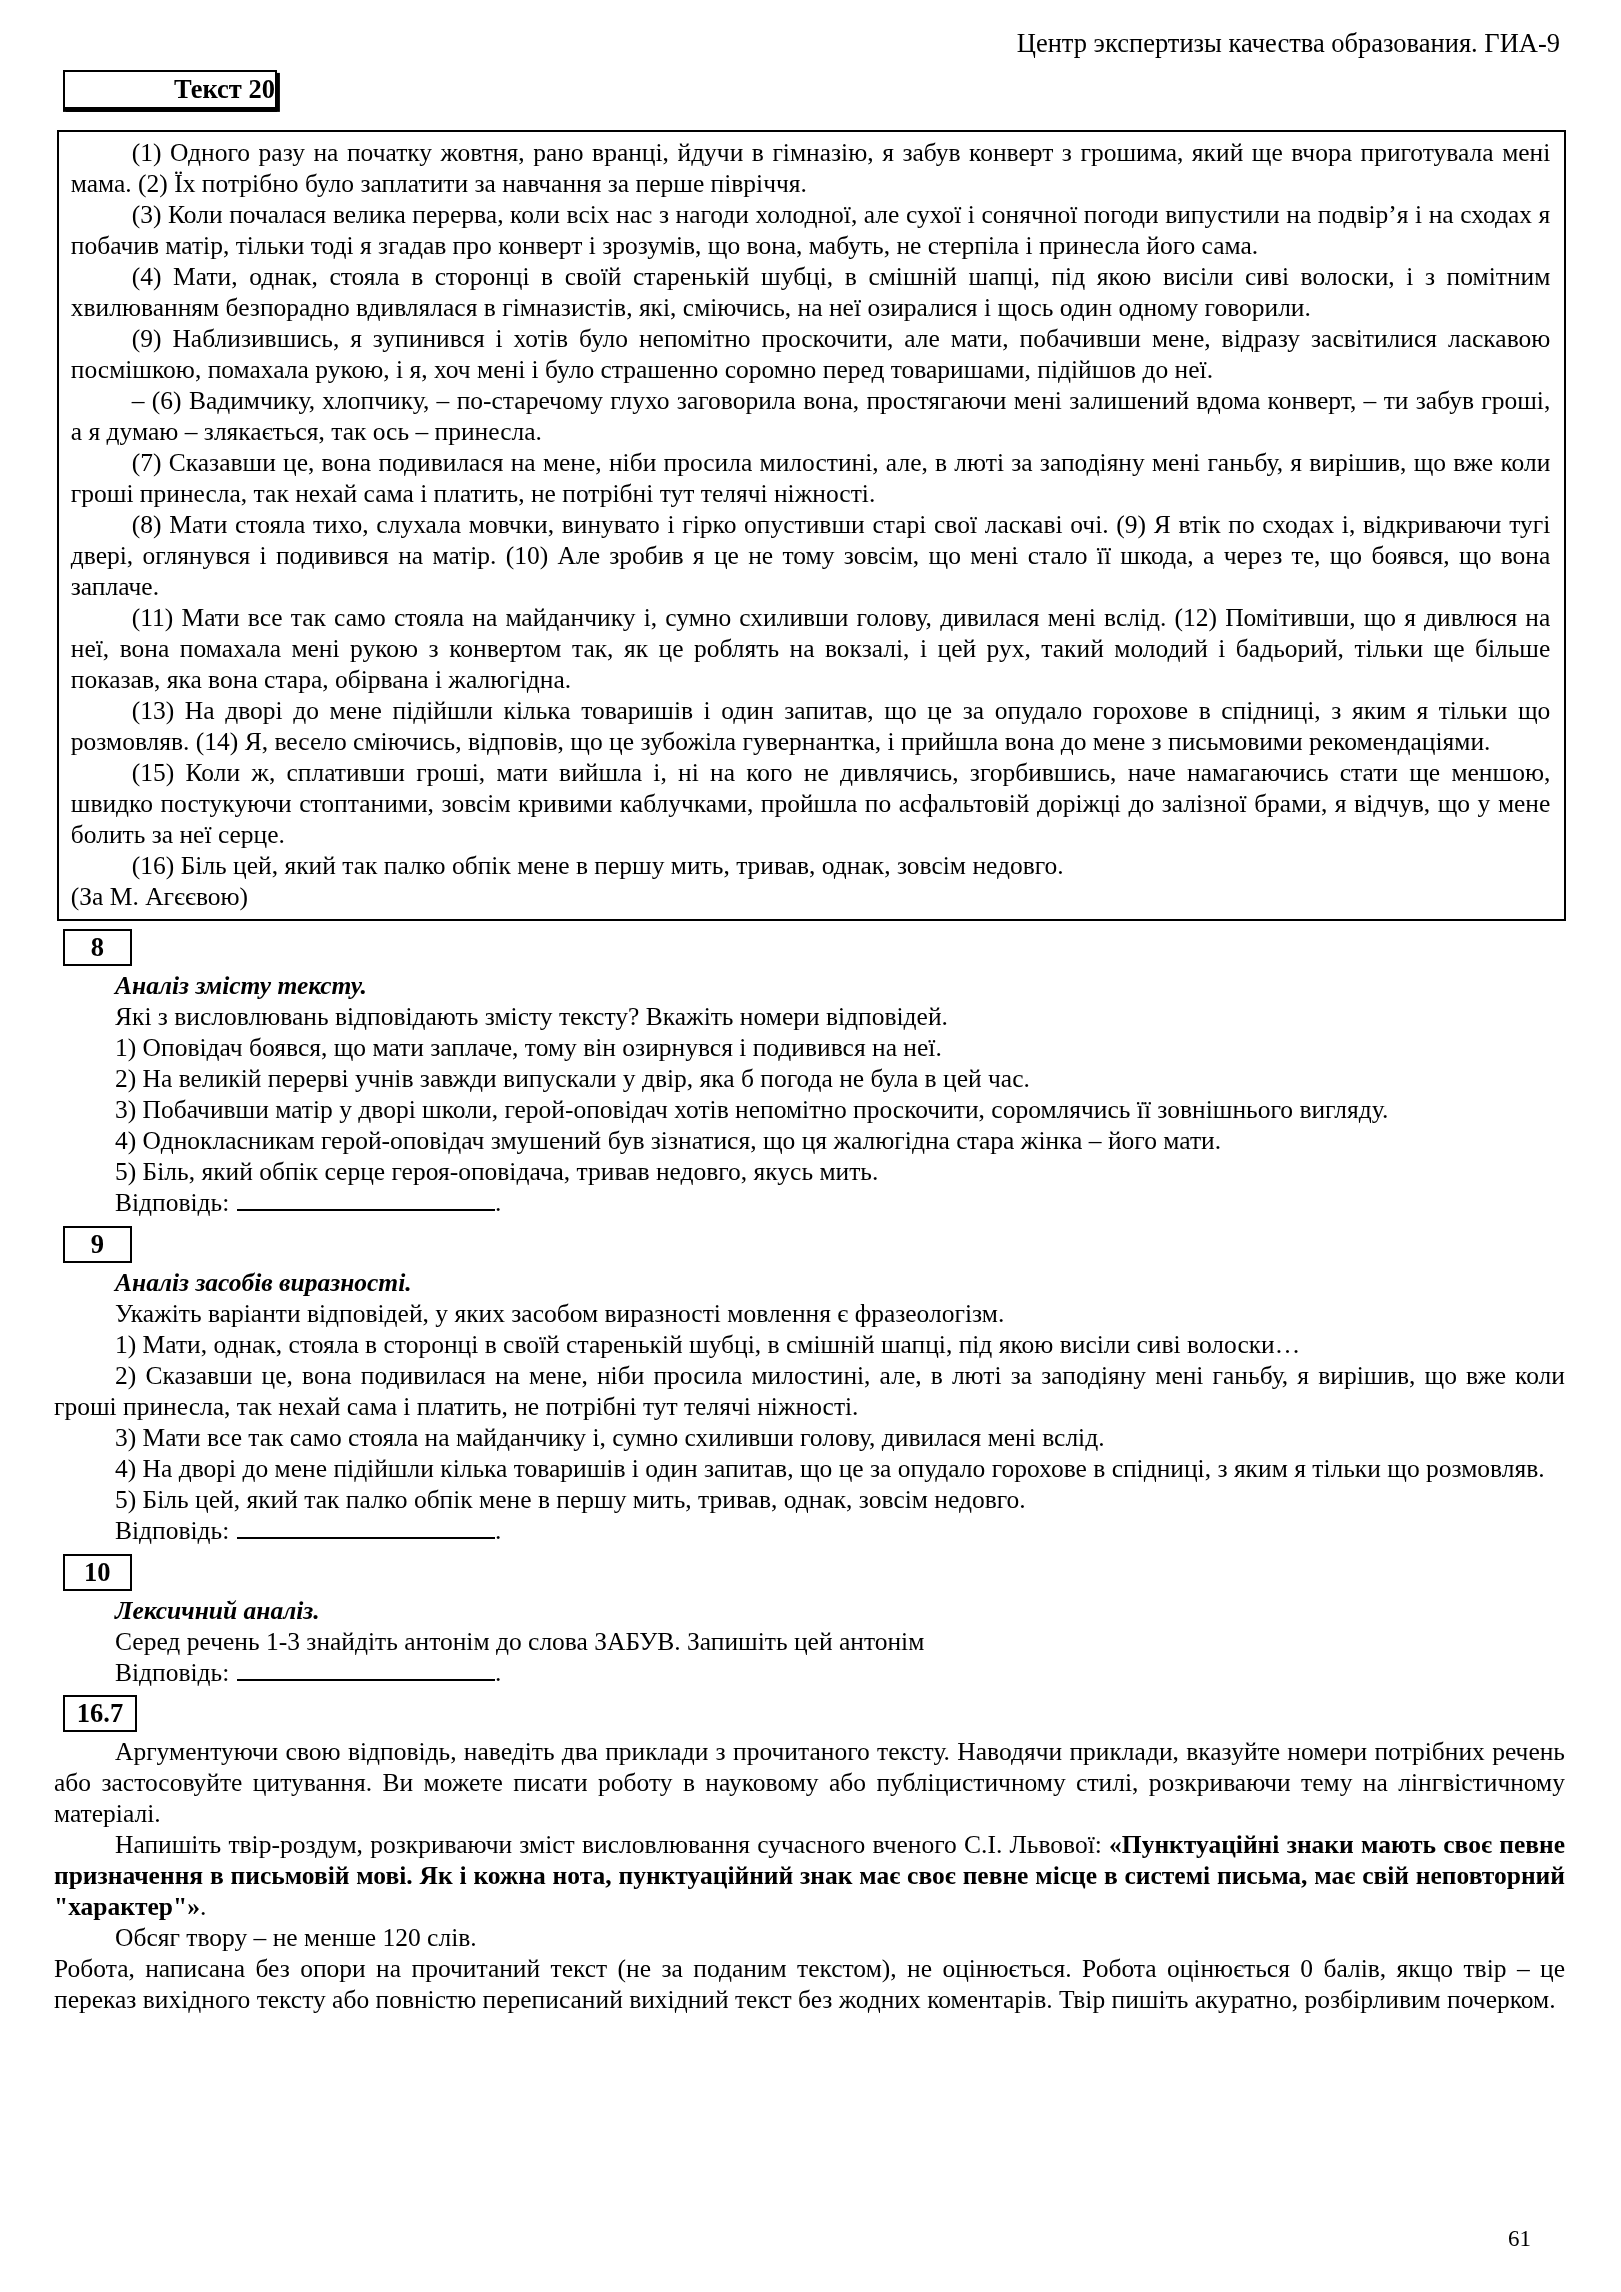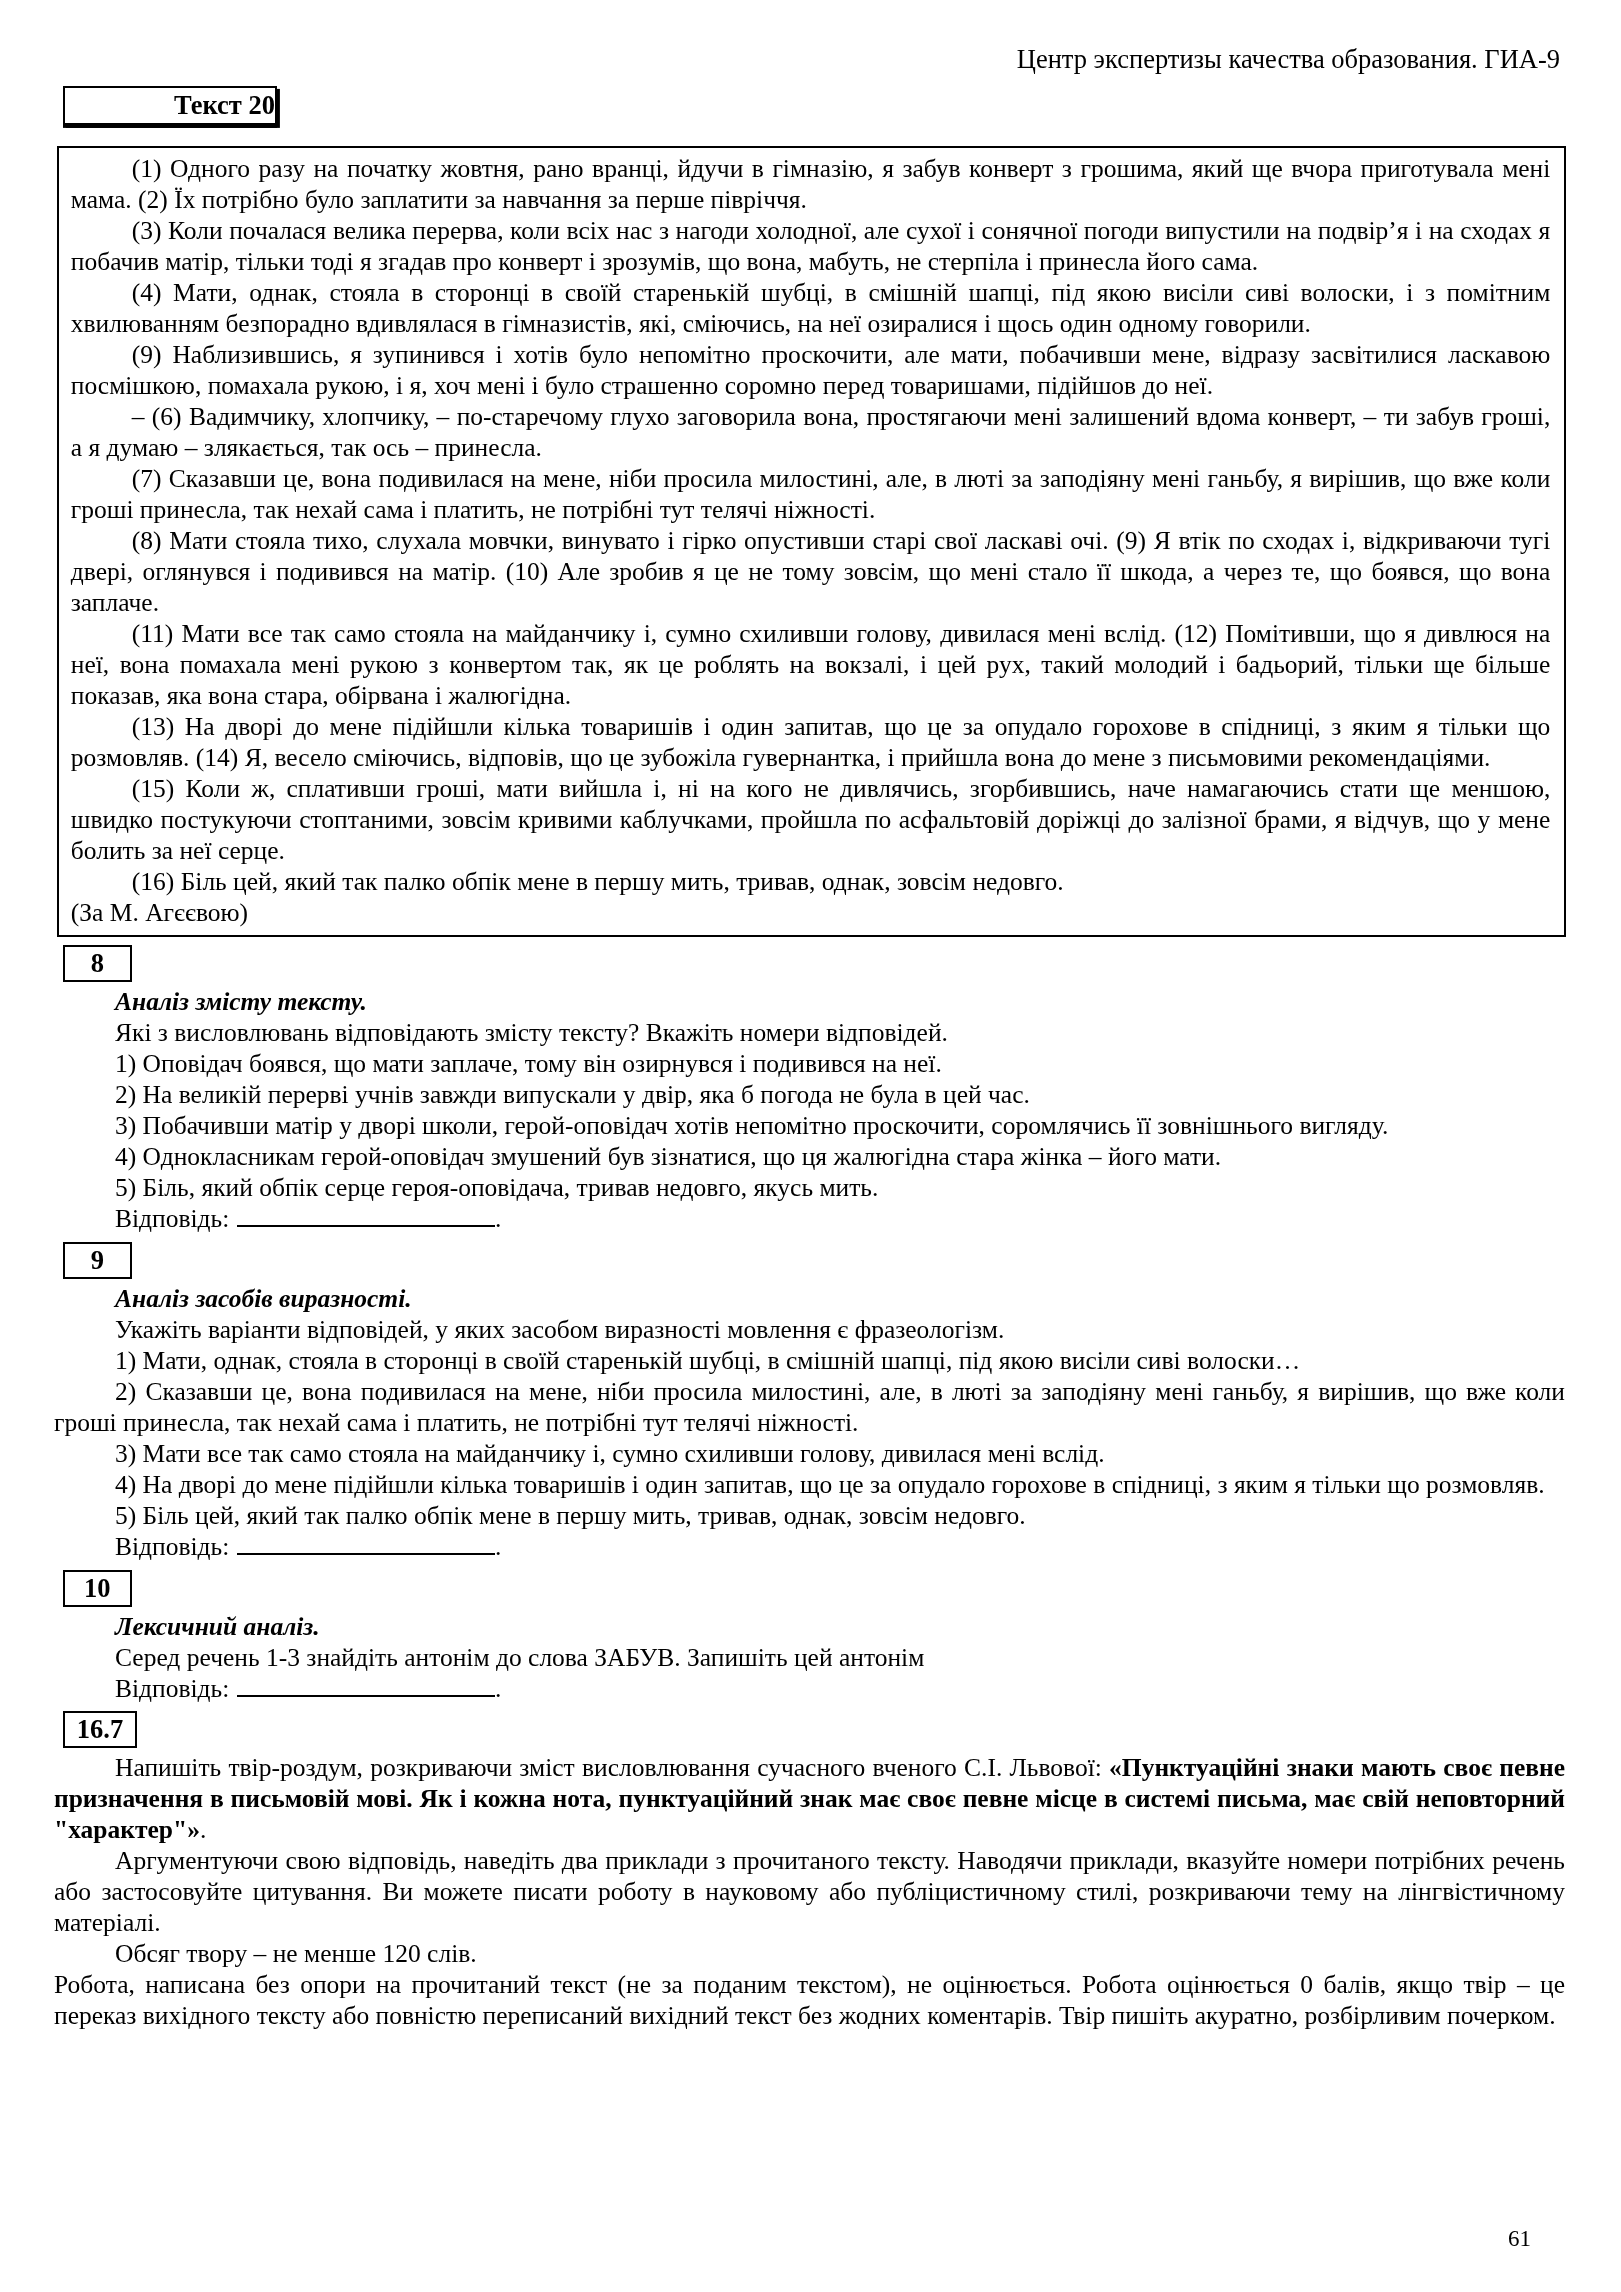--- a/index.html
+++ b/index.html
@@ -7,21 +7,21 @@
     position:relative;
     width:1621px;height:2293px;
     background:#ffffff;
     color:#000;
     font-family:"Liberation Serif","DejaVu Serif",serif;
     font-size:25.5px;
     line-height:31px;
     overflow:hidden;
   }
   .header{
-    padding:44px 61px 0 0;
+    padding:28px 61px 0 0;
     text-align:right;
     font-size:26.5px;
   }
   .text-label-box{
     margin:10.8px 0 0 63px;
     width:210px;
     border:2px solid #000;
     box-shadow:0 2.9px 0 #000, 2.9px 2.9px 0 #000;
     text-align:right;
     font-weight:bold;
@@ -136,22 +136,22 @@
       <p class="para">Серед речень 1-3 знайдіть антонім до слова ЗАБУВ. Запишіть цей антонім</p>
       <p class="para answer-row">
         <span>Відповідь:</span><span class="blank"></span><span>.</span>
       </p>
     </div>
   </div>
 
   <div class="section">
     <div class="qbox">16.7</div>
     <div class="qcontent">
+      <p class="para">Аргументуючи свою відповідь, наведіть два приклади з прочитаного тексту. Наводячи приклади, вказуйте номери потрібних речень або застосовуйте цитування. Ви можете писати роботу в науковому або публіцистичному стилі, розкриваючи тему на лінгвістичному матеріалі.</p>
       <p class="para"><span>Напишіть твір-роздум, розкриваючи зміст висловлювання сучасного вченого С.І. Львової: </span><span class="bold">«Пунктуаційні знаки мають своє певне призначення в письмовій мові. Як і кожна нота, пунктуаційний знак має своє певне місце в системі письма, має свій неповторний "характер"»</span><span>.</span></p>
-      <p class="para">Аргументуючи свою відповідь, наведіть два приклади з прочитаного тексту. Наводячи приклади, вказуйте номери потрібних речень або застосовуйте цитування. Ви можете писати роботу в науковому або публіцистичному стилі, розкриваючи тему на лінгвістичному матеріалі.</p>
       <p class="para">Обсяг твору – не менше 120 слів.</p>
       <p class="para no-indent">Робота, написана без опори на прочитаний текст (не за поданим текстом), не оцінюється. Робота оцінюється 0 балів, якщо твір – це переказ вихідного тексту або повністю переписаний вихідний текст без жодних коментарів. Твір пишіть акуратно, розбірливим почерком.</p>
     </div>
   </div>
 
   <div class="page-number">61</div>
 
 </div>
 
 

